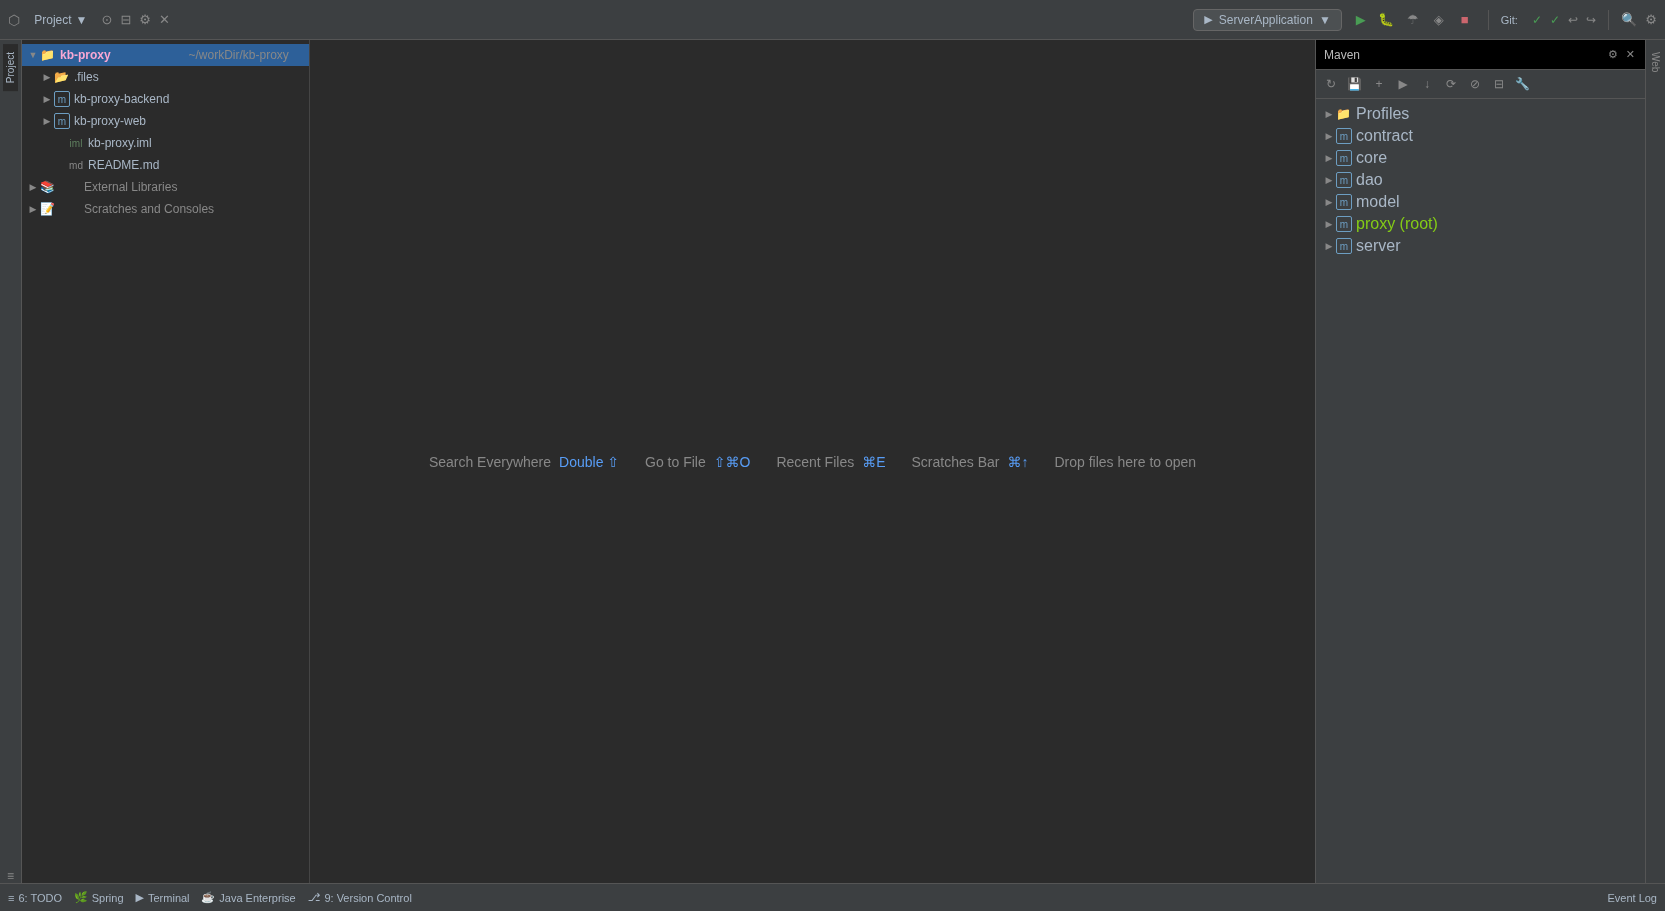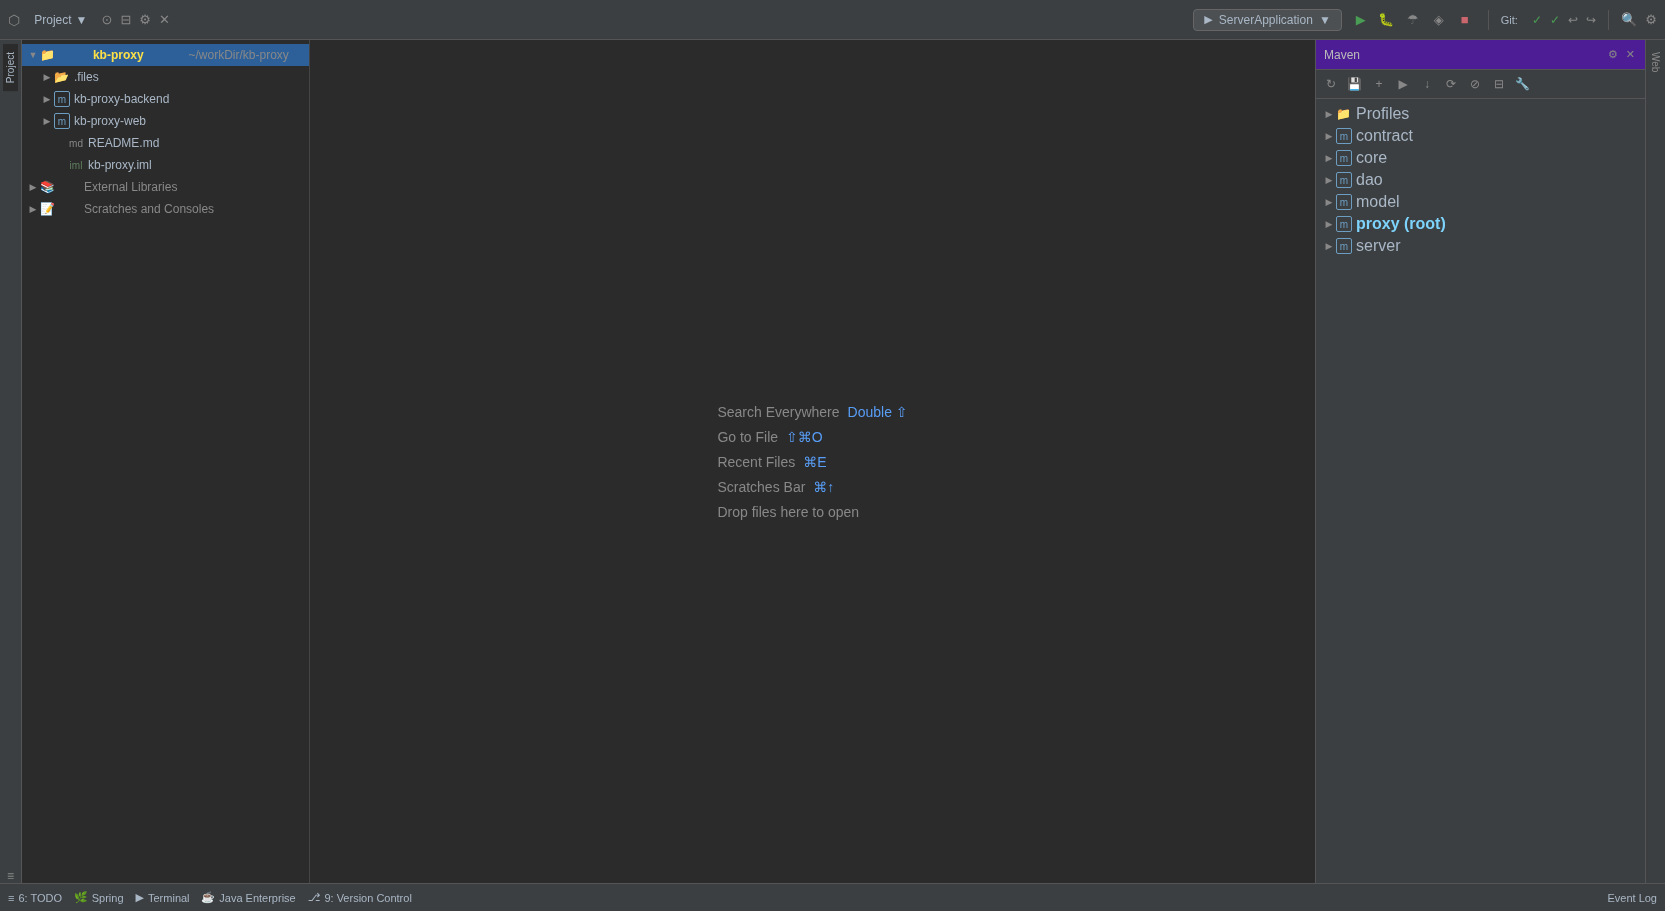--- a/index.html
+++ b/index.html
@@ -141,21 +141,21 @@
     .ext-lib-icon { color: #888; }
     .scratch-icon { color: #888; }
 
     .tree-label {
       font-size: 12px;
       flex: 1;
       white-space: nowrap;
       overflow: hidden;
       text-overflow: ellipsis;
     }
-    .tree-label.bold { font-weight: bold; color: #fde047; text-align: center; }
+    .tree-label.bold { font-weight: bold; color: #f9a8d4; }
     .tree-label.gray { color: #888; margin-left: 24px; }
     .tree-label.path { color: #888; margin-left: 12px; }
 
     
     .indent-0 { padding-left: 4px; }
     .indent-1 { padding-left: 18px; }
     .indent-2 { padding-left: 32px; }
 
     
     .editor-area {
@@ -164,22 +164,22 @@
       display: flex;
       align-items: center;
       justify-content: center;
       flex-direction: column;
       gap: 24px;
       position: relative;
     }
 
     .shortcuts-container {
       display: flex;
-      flex-direction: column;
-      gap: 9px;
+      flex-direction: row;
+      gap: 26px;
       align-items: flex-start;
     }
 
     .shortcut-row {
       display: flex;
       align-items: center;
       gap: 8px;
       font-size: 14px;
     }
     .shortcut-label {
@@ -203,21 +203,21 @@
       flex-direction: column;
       flex-shrink: 0;
     }
 
     .maven-header {
       display: flex;
       align-items: center;
       padding: 4px 8px;
       border-bottom: 1px solid #555;
       height: 30px;
-      background: #4c1d95;
+      background: #000000;
     }
     .maven-title {
       font-size: 12px;
       color: #bbb;
       flex: 1;
     }
     .maven-icons {
       display: flex;
       gap: 4px;
     }
@@ -280,21 +280,21 @@
       font-size: 10px;
       color: #6d9ec2;
       display: flex; align-items: center; justify-content: center;
       border: 1px solid #6d9ec2;
       border-radius: 2px;
     }
     .maven-label {
       font-size: 16px;
       color: #a9b7c6;
     }
-    .maven-label.special { color: #7dd3fc; font-weight: bold; }
+    .maven-label.special { color: #84cc16; }
 
     
     .right-tabs {
       width: 20px;
       background: #3c3f41;
       border-left: 1px solid #555;
       display: flex;
       flex-direction: column;
       align-items: center;
       padding-top: 6px;
@@ -448,28 +448,28 @@
       </div>
 
       <div class="tree-item indent-1">
         <span class="tree-arrow right"></span>
         <span class="tree-icon module-icon" style="font-size:10px;border:1px solid #6d9ec2;border-radius:2px;">m</span>
         <span class="tree-label">kb-proxy-web</span>
       </div>
 
       <div class="tree-item indent-2">
         <span class="tree-arrow empty"></span>
+        <span class="tree-icon file-icon-iml">iml</span>
+        <span class="tree-label">kb-proxy.iml</span>
+      </div>
+
+      <div class="tree-item indent-2">
+        <span class="tree-arrow empty"></span>
         <span class="tree-icon file-icon-md">md</span>
         <span class="tree-label">README.md</span>
-      </div>
-
-      <div class="tree-item indent-2">
-        <span class="tree-arrow empty"></span>
-        <span class="tree-icon file-icon-iml">iml</span>
-        <span class="tree-label">kb-proxy.iml</span>
       </div>
 
       <div class="tree-item indent-0">
         <span class="tree-arrow right"></span>
         <span class="tree-icon ext-lib-icon">📚</span>
         <span class="tree-label gray">External Libraries</span>
       </div>
 
       <div class="tree-item indent-0">
         <span class="tree-arrow right"></span>

